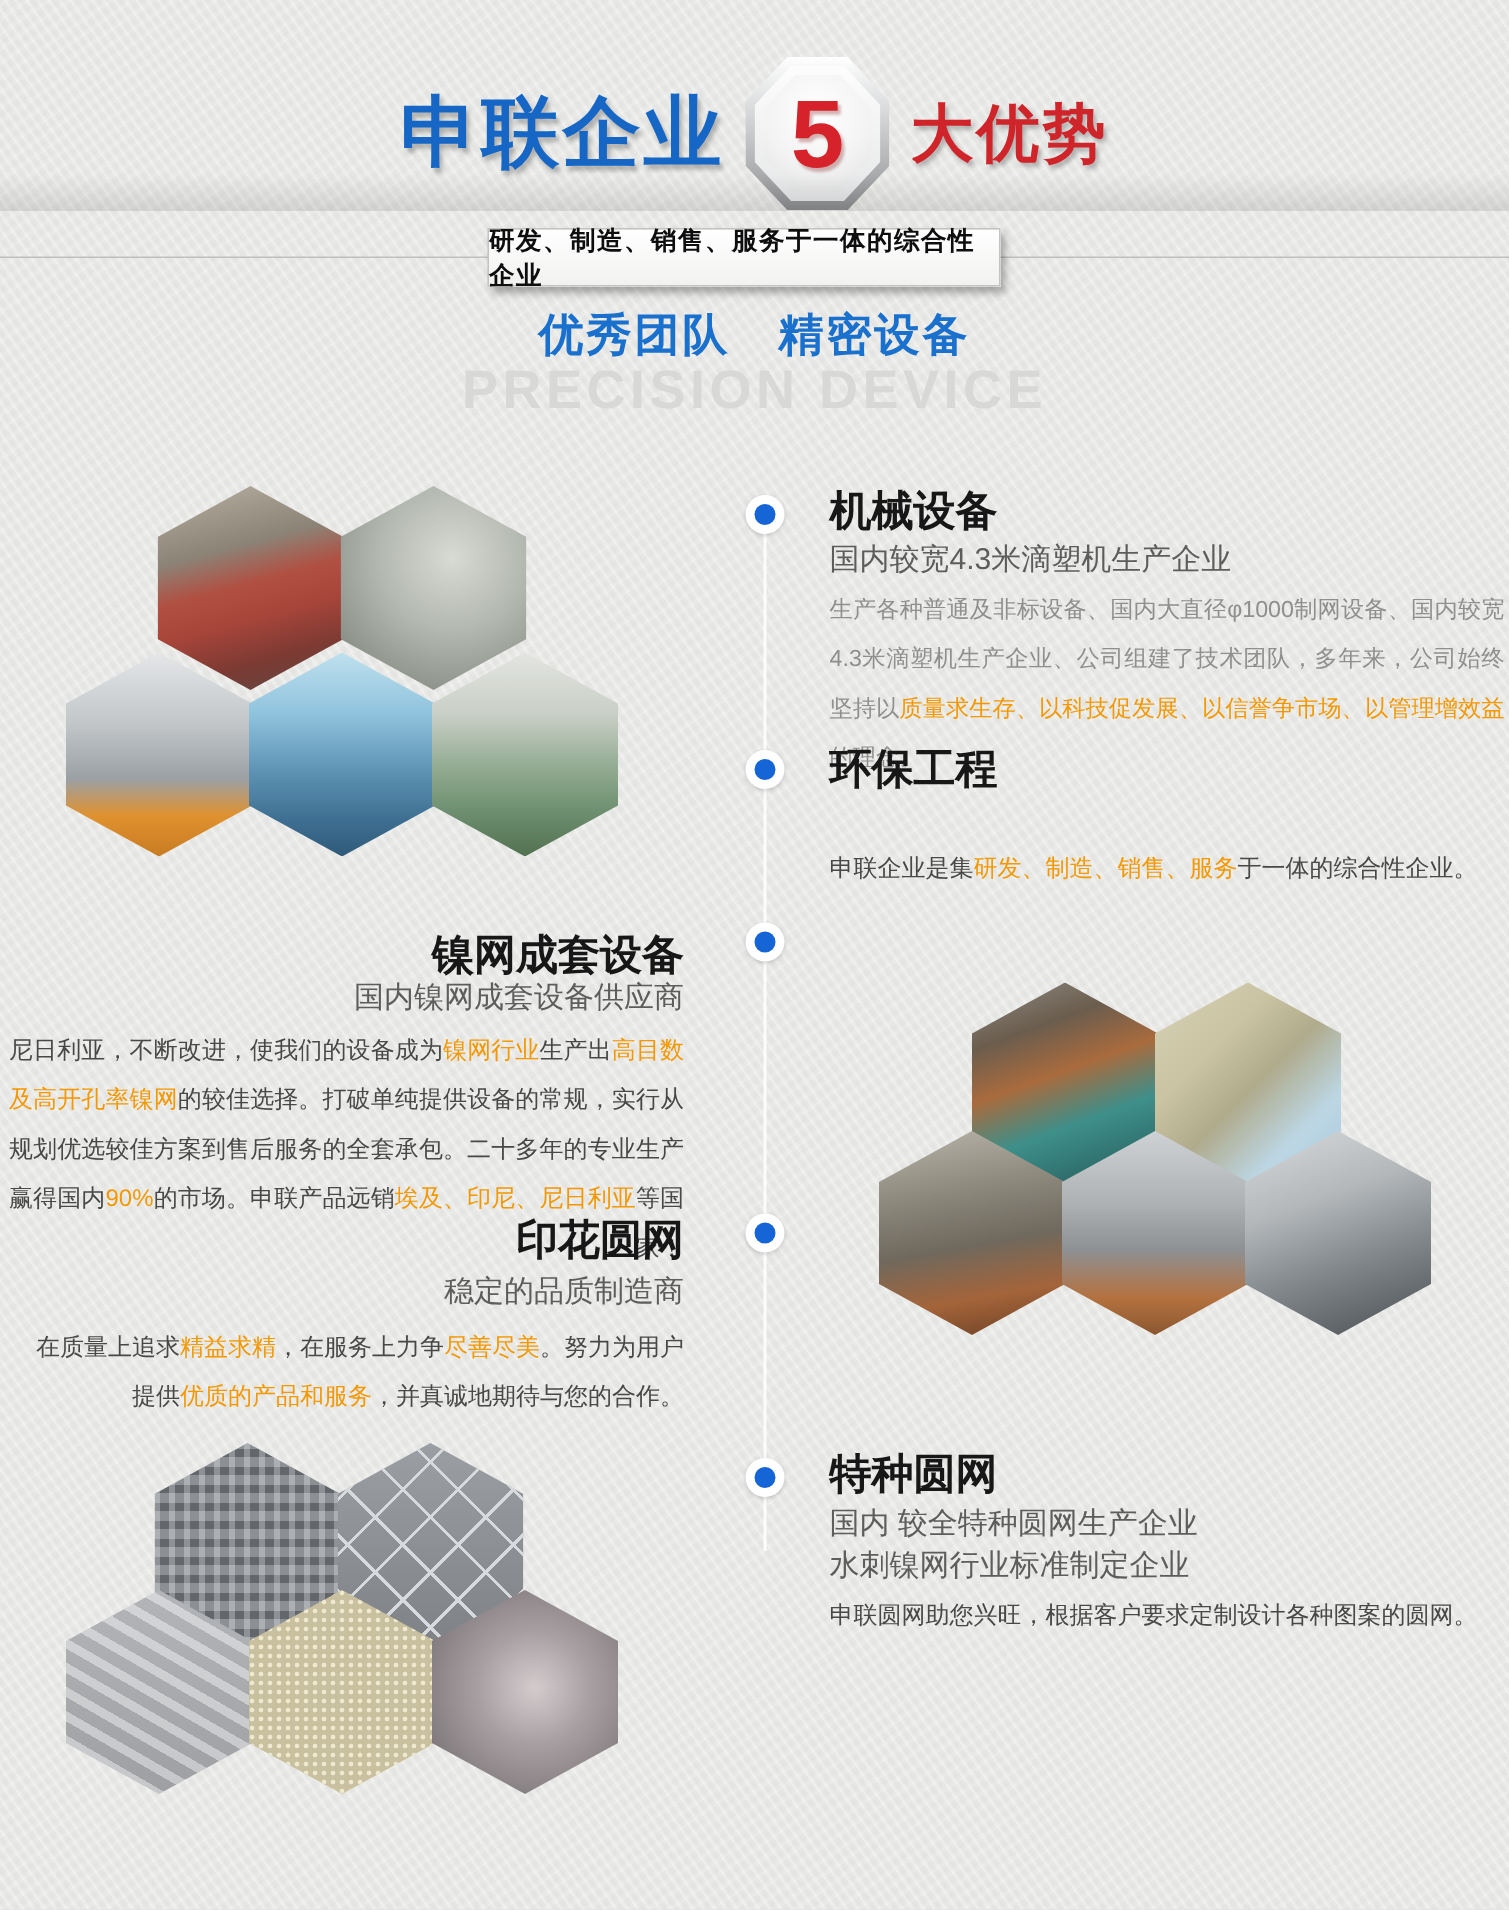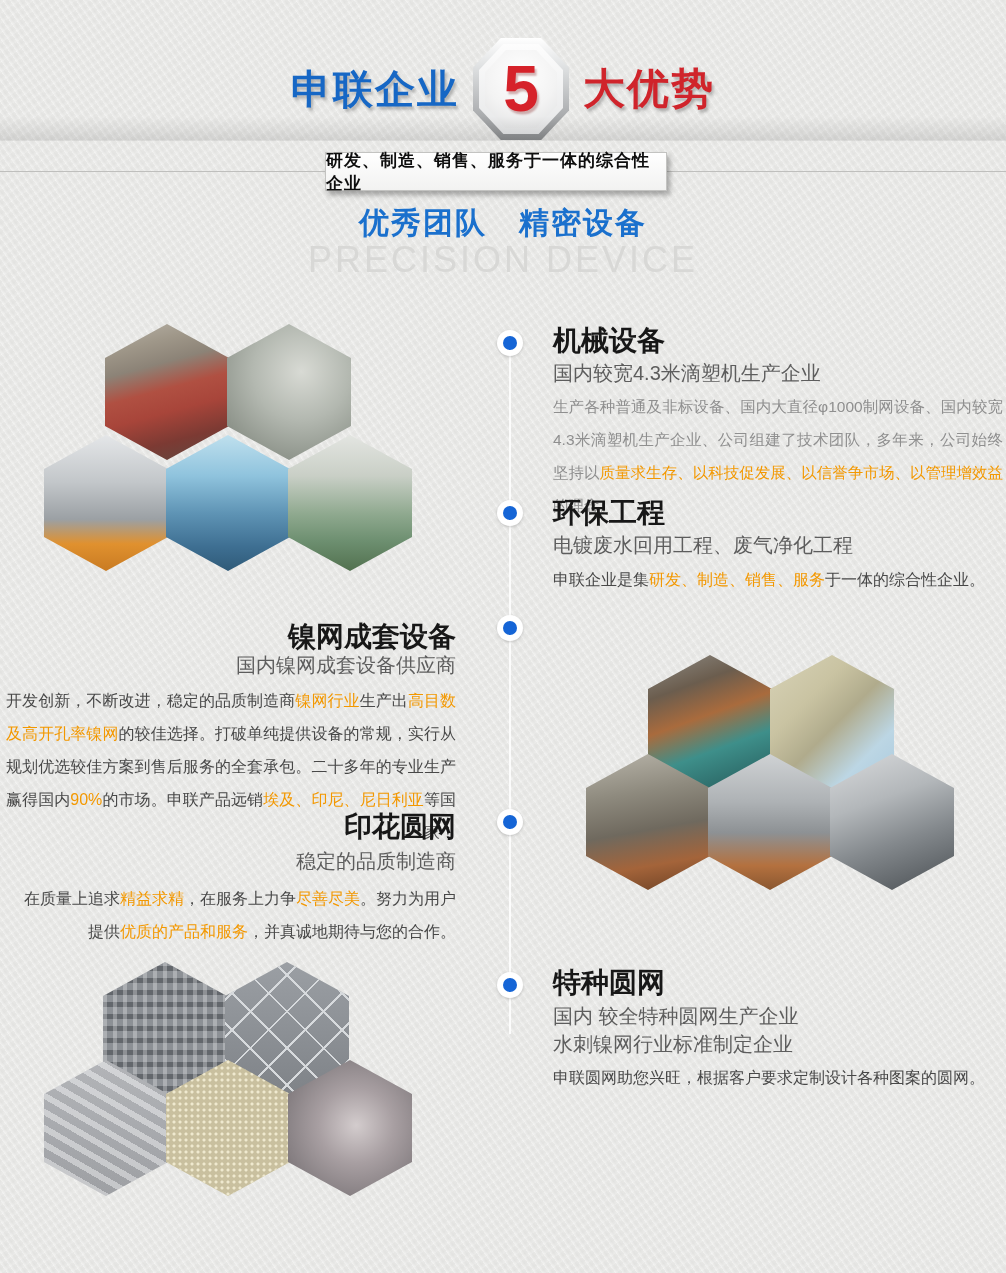--- a/index.html
+++ b/index.html
@@ -6,21 +6,21 @@
   body{font-family:"Liberation Sans","DejaVu Sans",sans-serif;background:#dcdcda;}
   .stage{
     position:relative;width:1006px;height:1273px;margin:0 auto;overflow:hidden;
     background-color:#e9e9e7;
     background-image:
       repeating-linear-gradient(55deg, rgba(255,255,255,.38) 0px, rgba(255,255,255,0) 2px, rgba(0,0,0,.018) 3px, rgba(255,255,255,0) 6px),
       repeating-linear-gradient(-35deg, rgba(255,255,255,.20) 0px, rgba(255,255,255,0) 3px, rgba(0,0,0,.012) 4px, rgba(255,255,255,0) 8px);
   }
   
   .header-row{position:absolute;left:0;top:38px;width:100%;display:flex;align-items:center;justify-content:center;gap:14px;}
-  .title-blue{font-size:40px;font-weight:bold;color:#1667c5;letter-spacing:2px;text-shadow:2px 3px 3px rgba(70,70,70,.35);}
+  .title-blue{font-size:52px;font-weight:bold;color:#1667c5;letter-spacing:2px;text-shadow:2px 3px 3px rgba(70,70,70,.35);}
   .title-red{font-size:42px;font-weight:bold;color:#d0242b;letter-spacing:2px;text-shadow:2px 3px 3px rgba(70,70,70,.35);}
   .badge{position:relative;width:96px;height:102px;flex:0 0 auto;}
   .oct{clip-path:polygon(29% 0,71% 0,100% 29%,100% 71%,71% 100%,29% 100%,0 71%,0 29%);position:absolute;}
   .oct-outer{inset:0;background:linear-gradient(180deg,#ffffff 0%,#dfe1e2 28%,#b3b5b7 68%,#8d8f91 100%);box-shadow:0 4px 6px rgba(0,0,0,.25);}
   .oct-mid{inset:6px;background:linear-gradient(180deg,#fdfdfd,#e6e7e8);}
   .oct-inner{inset:12px;background:radial-gradient(circle at 50% 32%,#ffffff 0%,#f3f3f3 55%,#dfe0e1 100%);}
   .badge-num{position:absolute;inset:0;display:flex;align-items:center;justify-content:center;
     font-size:64px;font-weight:bold;color:#d6222a;text-shadow:2px 3px 2px rgba(120,10,10,.30);}
   .header-edge{position:absolute;left:0;top:116px;width:100%;height:27px;
     background:linear-gradient(180deg, rgba(0,0,0,0) 0%, rgba(0,0,0,.06) 55%, rgba(0,0,0,.10) 90%, rgba(0,0,0,0) 92%);}
@@ -28,21 +28,21 @@
   .divider-line{position:absolute;left:0;top:171px;width:100%;height:1px;background:#bfbfbd;}
   .banner-box{position:absolute;left:325px;top:152px;width:340px;height:37px;
     background:linear-gradient(180deg,#ffffff,#f2f2f1);border:1px solid #c3c3c1;
     box-shadow:3px 4px 5px rgba(0,0,0,.30);
     display:flex;align-items:center;justify-content:center;
     font-size:17px;font-weight:bold;color:#0e0e0e;letter-spacing:1px;}
   
   .subheader-title{position:absolute;left:0;top:203px;width:100%;text-align:center;
     font-size:30px;font-weight:bold;color:#1a70cd;letter-spacing:2px;}
   .subheader-caption{position:absolute;left:0;top:239px;width:100%;text-align:center;
-    font-size:36px;color:#d8d8d6;letter-spacing:3px;font-weight:normal;}
+    font-size:36px;color:#d8d8d6;letter-spacing:3px;font-weight:bold;}
   
   .timeline{position:absolute;left:509px;top:332px;width:2px;height:702px;background:rgba(255,255,255,.85);}
   .bullet{position:absolute;width:26px;height:26px;border-radius:50%;background:#ffffff;
     box-shadow:0 1px 3px rgba(0,0,0,.18);display:flex;align-items:center;justify-content:center;}
   .bullet i{display:block;width:14px;height:14px;border-radius:50%;background:#1565d6;}
   
   .sec-title{position:absolute;font-size:28px;font-weight:bold;color:#171717;line-height:30px;white-space:nowrap;}
   .sec-sub{position:absolute;font-size:20px;color:#5d5d5d;line-height:26px;white-space:nowrap;}
   .sec-par{position:absolute;font-size:15.5px;line-height:33px;text-align:justify;}
   .par-light{color:#8f8f8f;}
@@ -114,26 +114,25 @@
     </div>
   <div class="bullet" style="left:497px;top:972px;">
       <i></i>
     </div>
 
   <div class="sec-title" style="left:553px;top:326px;text-align:right;">机械设备</div>
   <div class="sec-sub" style="left:553px;top:360px;">国内较宽4.3米滴塑机生产企业</div>
   <div class="sec-par par-light" style="left:553px;top:390px;width:450px;"><span>生产各种普通及非标设备、国内大直径φ1000制网设备、国内较宽4.3米滴塑机生产企业、公司组建了技术团队，多年来，公司始终坚持以</span><span class="hl">质量求生存、以科技促发展、以信誉争市场、以管理增效益</span><span>的理念。</span></div>
 
   <div class="sec-title" style="left:553px;top:498px;">环保工程</div>
-  <div class="sec-sub" style="left:553px;top:532px;">电镀废水回用工程、废气净化工程</div>
   <div class="sec-par par-dark" style="left:553px;top:565px;width:450px;line-height:30px;"><span>申联企业是集</span><span class="hl">研发、制造、销售、服务</span><span>于一体的综合性企业。</span></div>
 
   <div class="sec-title alignR" style="left:6px;top:622px;width:450px;">镍网成套设备</div>
   <div class="sec-sub alignR" style="left:6px;top:652px;width:450px;">国内镍网成套设备供应商</div>
-  <div class="sec-par par-dark lastR" style="left:6px;top:684px;width:450px;"><span>开发创新，不断改进，稳定的品质制造商</span><span class="hl">镍网行业</span><span>生产出</span><span class="hl">高目数及高开孔率镍网</span><span>的较佳选择。打破单纯提供设备的常规，实行从规划优选较佳方案到售后服务的全套承包。二十多年的专业生产赢得国内</span><span class="hl">90%</span><span>的市场。申联产品远销</span><span class="hl">埃及、印尼、尼日利亚</span><span>等国家！</span></div>
+  <div class="sec-par par-dark lastR" style="left:6px;top:684px;width:450px;"><span>尼日利亚，不断改进，使我们的设备成为</span><span class="hl">镍网行业</span><span>生产出</span><span class="hl">高目数及高开孔率镍网</span><span>的较佳选择。打破单纯提供设备的常规，实行从规划优选较佳方案到售后服务的全套承包。二十多年的专业生产赢得国内</span><span class="hl">90%</span><span>的市场。申联产品远销</span><span class="hl">埃及、印尼、尼日利亚</span><span>等国家！</span></div>
 
   <div class="sec-title alignR" style="left:6px;top:812px;width:450px;">印花圆网</div>
   <div class="sec-sub alignR" style="left:6px;top:848px;width:450px;">稳定的品质制造商</div>
   <div class="sec-par par-dark lastR" style="left:24px;top:882px;width:432px;"><span>在质量上追求</span><span class="hl">精益求精</span><span>，在服务上力争</span><span class="hl">尽善尽美</span><span>。努力为用户提供</span><span class="hl">优质的产品和服务</span><span>，并真诚地期待与您的合作。</span></div>
 
   <div class="sec-title" style="left:553px;top:968px;">特种圆网</div>
   <div class="sec-sub" style="left:553px;top:1030px;line-height:28px;">水刺镍网行业标准制定企业</div>
   <div class="sec-sub" style="left:553px;top:1002px;line-height:28px;">国内 较全特种圆网生产企业</div>
   <div class="sec-par par-dark" style="left:553px;top:1063px;width:450px;line-height:30px;"><span>申联圆网助您兴旺，根据客户要求定制设计各种图案的圆网。</span></div>
 

